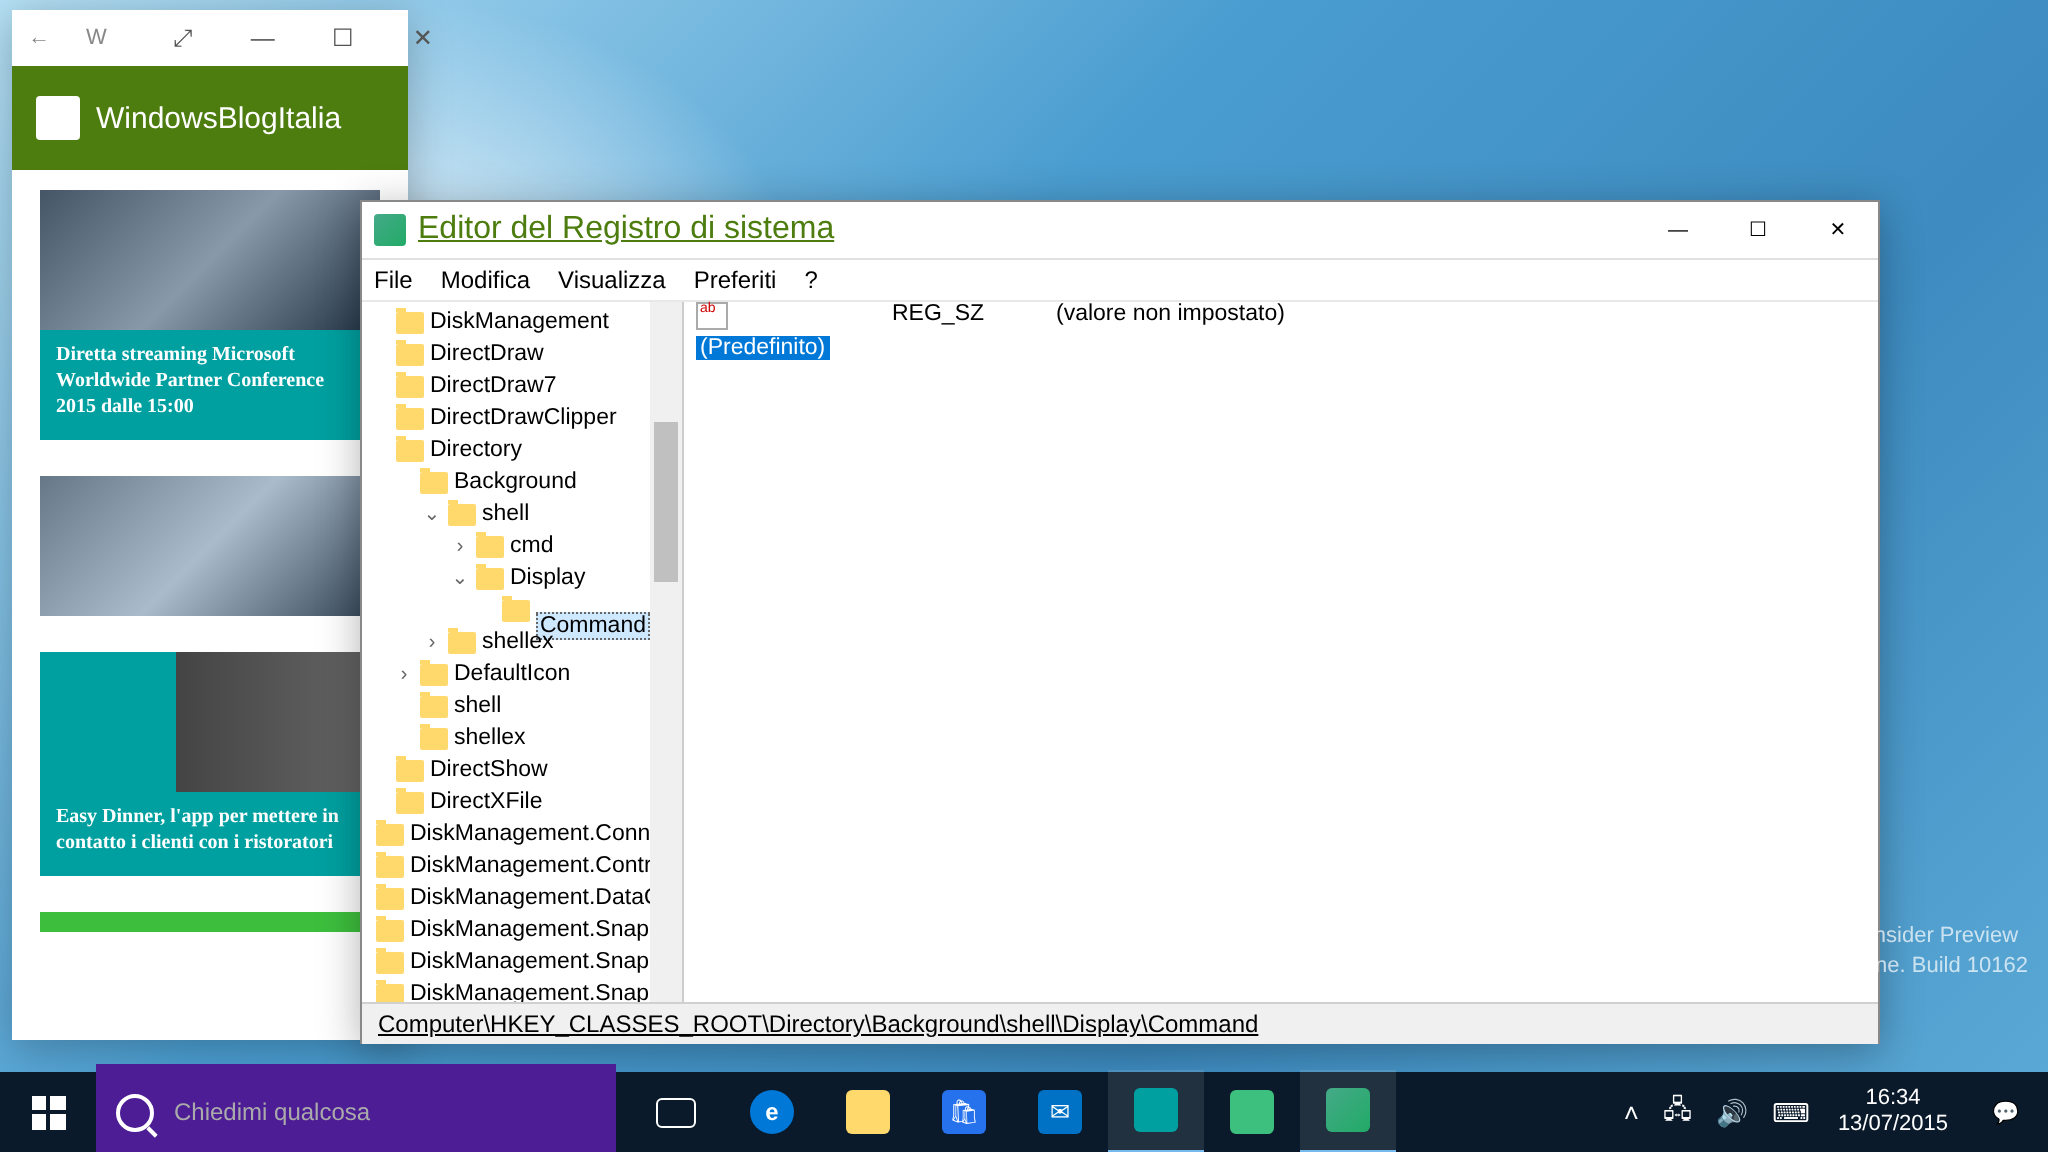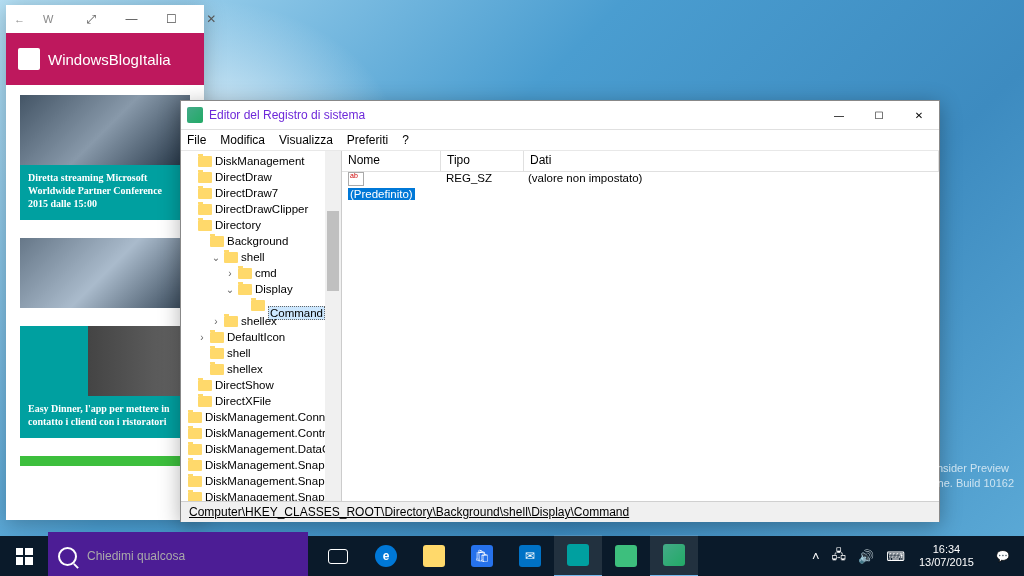--- a/index.html
+++ b/index.html
@@ -6,34 +6,34 @@
 .desktop{position:relative;width:100%;height:536px;}
 .wallpaper{position:absolute;inset:0;background:radial-gradient(ellipse 400px 300px at 200px 150px,#e8f4fb 0%,transparent 50%),radial-gradient(ellipse 300px 250px at 750px 300px,#d0e8f5 0%,transparent 50%),linear-gradient(135deg,#b5e0f5 0%,#4a9dd0 40%,#3d8bc0 70%,#5aa8d5 100%);}
 
 
 .app-window{position:absolute;left:6px;top:5px;width:198px;height:515px;background:#fff;box-shadow:0 4px 20px rgba(0,0,0,0.25);}
 .app-titlebar{height:28px;background:#fff;display:flex;align-items:center;justify-content:space-between;}
 .app-title-left{display:flex;align-items:center;padding-left:8px;color:#888;font-size:11px;}
 .app-title-left span{margin-right:18px;}
 .app-title-btns{display:flex;}
 .app-title-btn{width:40px;height:28px;display:flex;align-items:center;justify-content:center;color:#555;}
-.app-header{height:52px;background:#be185d;display:flex;align-items:center;padding-left:12px;color:#fff;font-size:15px;}
+.app-header{height:52px;background:#4d7c0f;display:flex;align-items:center;padding-left:12px;color:#fff;font-size:15px;}
 .app-header-icon{width:22px;height:22px;background:#fff;margin-right:8px;border-radius:2px;}
 .app-body{padding:10px 14px;overflow:hidden;}
 .tile{background:#00a0a0;color:#fff;margin-bottom:18px;}
 .tile-img{height:70px;background:linear-gradient(135deg,#456 0%,#89a 50%,#234 100%);}
 .tile-img.t2{background:linear-gradient(135deg,#678 0%,#abc 50%,#345 100%);}
 .tile-img.t3{background:linear-gradient(90deg,#00a0a0 0%,#00a0a0 40%,#444 40%,#666 100%);}
 .tile-text{padding:6px 8px 10px;font-size:10px;font-weight:600;line-height:1.3;font-family:Liberation Serif, serif;}
 .tile.last{background:#3dbf3d;height:10px;}
 
 
 .regedit{position:absolute;left:180px;top:100px;width:758px;height:420px;background:#fff;border:1px solid #888;box-shadow:0 4px 20px rgba(0,0,0,0.3);}
 .regedit-titlebar{height:28px;display:flex;align-items:center;justify-content:space-between;border-bottom:1px solid #e0e0e0;padding-left:6px;}
-.regedit-title{display:flex;align-items:center;font-size:12px;color:#6d28d9;}
+.regedit-title{display:flex;align-items:center;font-size:16px;color:#4d7c0f;text-decoration:underline;}
 .regedit-icon{width:16px;height:16px;margin-right:6px;background:linear-gradient(135deg,#4a8 0%,#2a6 100%);border-radius:2px;}
 .win-btns{display:flex;}
 .win-btn{width:40px;height:28px;display:flex;align-items:center;justify-content:center;font-size:10px;}
 .regedit-menu{height:20px;display:flex;align-items:center;padding-left:6px;font-size:12px;border-bottom:1px solid #e8e8e8;}
 .regedit-menu span{margin-right:14px;}
 .regedit-content{display:flex;height:350px;}
 .tree-panel{width:160px;border-right:1px solid #ccc;overflow:hidden;padding:2px 0;font-size:12px;position:relative;}
 .tree-scroll{position:absolute;right:0;top:0;bottom:0;width:16px;background:#f0f0f0;}
 .tree-scroll-thumb{position:absolute;left:2px;right:2px;top:60px;height:80px;background:#c0c0c0;}
 .tree-inner{padding-right:16px;}
@@ -251,25 +251,20 @@
               <span class="expander"></span>
               <span class="folder"></span>
               <span class="tree-label">DiskManagement.SnapInComponent</span>
             </div>
           </div>
         <div class="tree-scroll">
             <div class="tree-scroll-thumb"></div>
           </div>
       </div>
       <div class="list-panel">
-        <div class="list-header">
-          <div class="col-name">Nome</div>
-          <div class="col-type">Tipo</div>
-          <div class="col-data">Dati</div>
-        </div>
         <div class="list-row">
           <div class="col-name"><span class="val-icon"></span><span class="val-name">(Predefinito)</span></div>
           <div class="col-type">REG_SZ</div>
           <div class="col-data">(valore non impostato)</div>
         </div>
       </div>
     </div>
     <div class="regedit-status">
       <span>Computer\HKEY_CLASSES_ROOT\Directory\Background\shell\Display\Command</span>
     </div>

